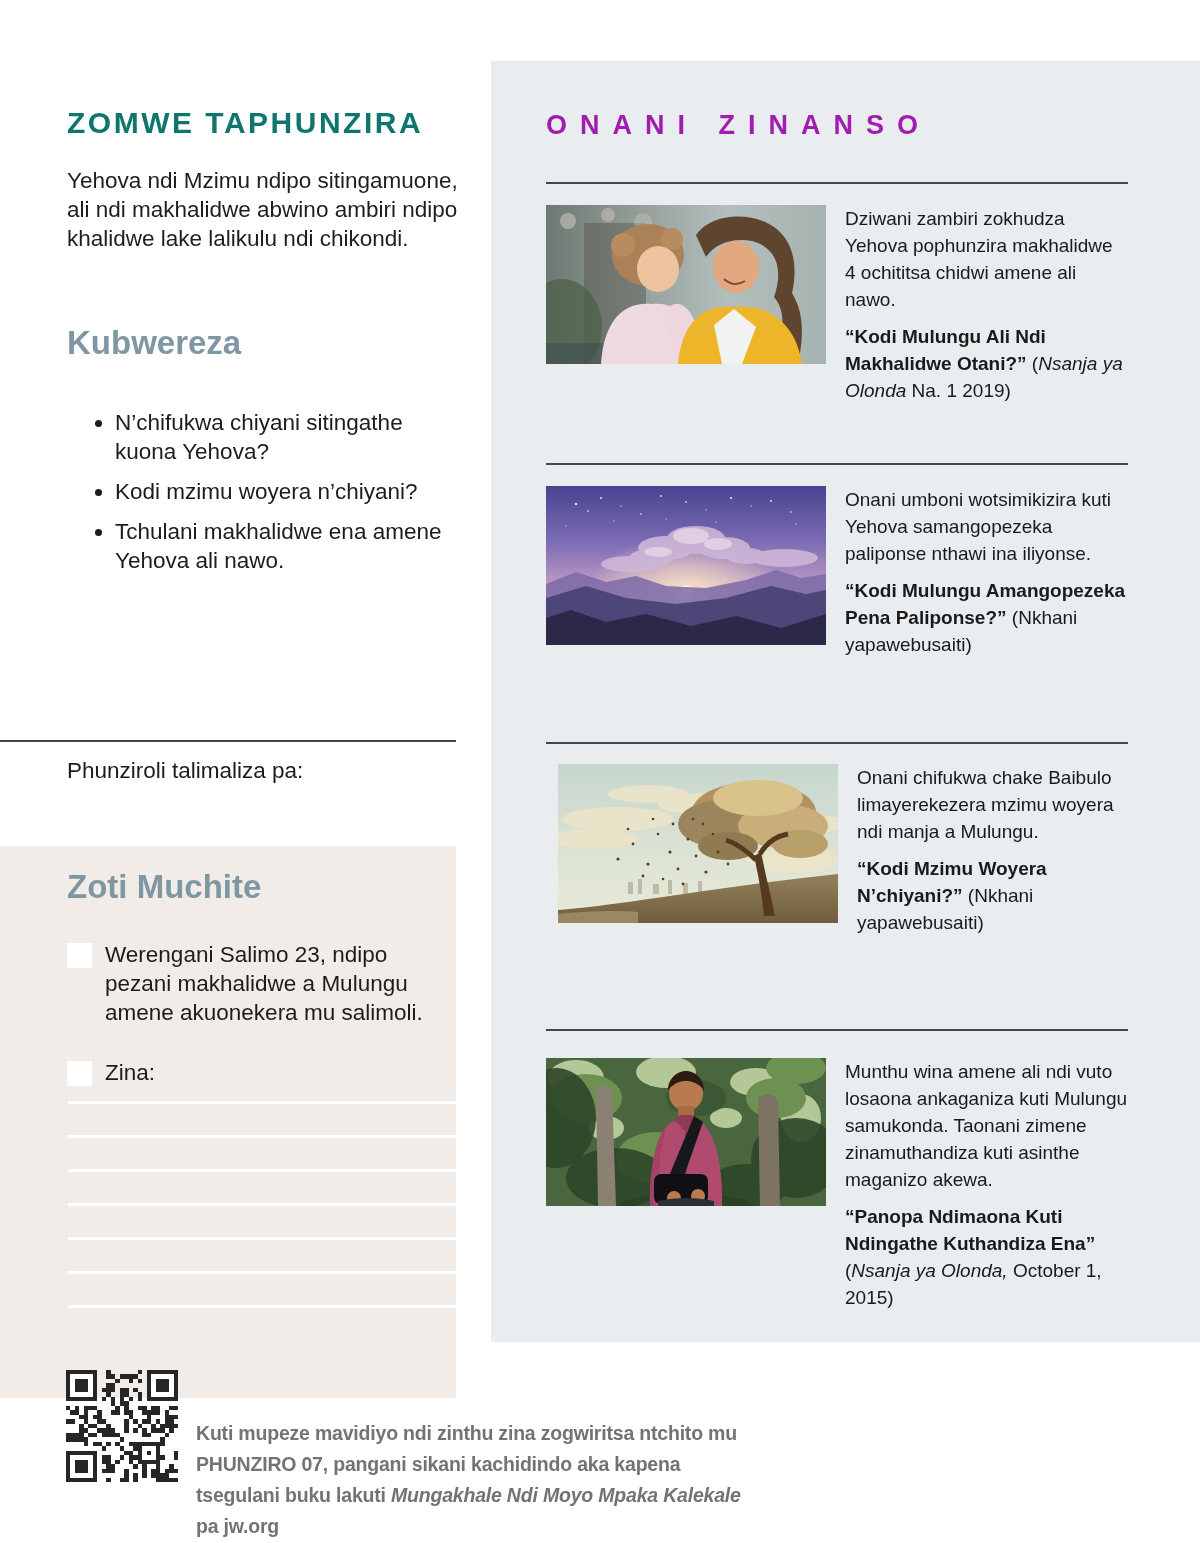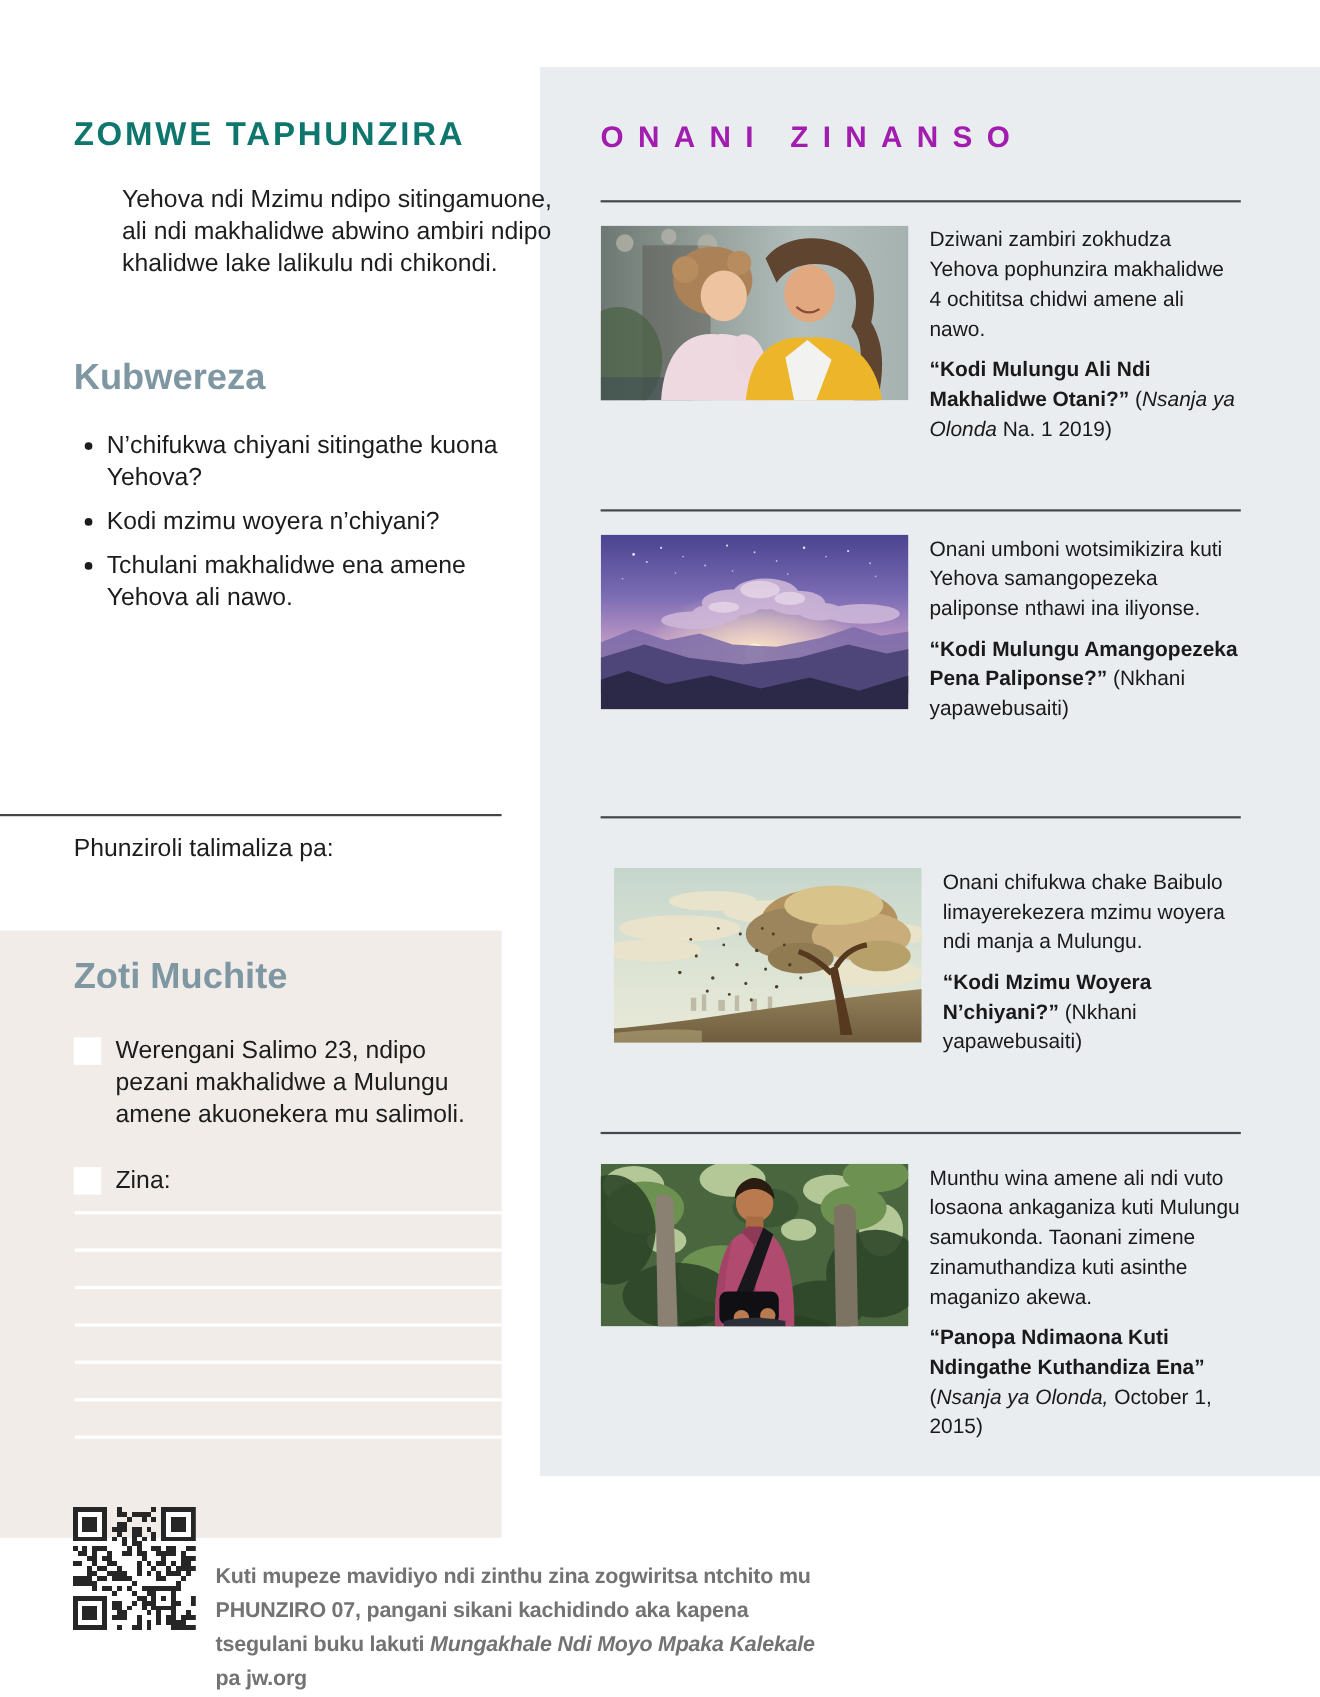--- a/index.html
+++ b/index.html
@@ -8,44 +8,44 @@
     font-family:"Liberation Sans", sans-serif;color:#1c1c1c;
     position:relative;overflow:hidden;
   }
   .abs{position:absolute;}
 
   
   .gray-panel{left:491px;top:61px;width:709px;height:1281px;background:#e9edf0;}
 
   
   .summary-title{left:67px;top:106px;font-size:30px;font-weight:bold;color:#0f766e;letter-spacing:2.5px;}
-  .summary-body{left:67px;top:166px;width:392px;font-size:22.5px;line-height:29px;color:#1e1e1e;margin-left:44px;}
+  .summary-body{left:67px;top:166px;width:392px;font-size:22.5px;line-height:29px;color:#1e1e1e;}
   .review-title{left:67px;top:324px;font-size:33px;font-weight:bold;color:#7e97a2;}
   .review-list{left:67px;top:390px;width:400px;font-size:22.5px;line-height:29px;}
-  .review-list ul{margin:0;padding-left:30px;}
+  .review-list ul{margin:18px;padding-left:30px;}
   .review-list li{margin-bottom:11px;}
   .left-rule{left:0;top:740px;width:456px;height:2px;background:#454545;}
   .completion-label{left:67px;top:758px;font-size:22.5px;}
 
   .action-box{left:0;top:846px;width:456px;height:552px;background:#f1ece8;}
   .action-title{position:absolute;left:67px;top:22px;font-size:33px;font-weight:bold;color:#7e97a2;}
   .check-item{position:absolute;left:67px;display:flex;gap:13px;font-size:22.5px;line-height:29px;}
   .check-item .box{width:25px;height:25px;background:#ffffff;flex:none;margin-top:3px;}
   .check-item .txt{width:335px;}
   .ci-1{top:94px;}
   .ci-2{top:212px;}
   .write-lines{position:absolute;left:68px;top:255px;width:388px;}
   .write-lines .wline{height:3px;background:#ffffff;margin-bottom:31px;}
 
   
   .seealso-title{left:546px;top:110px;font-size:27px;font-weight:bold;color:#a21caf;letter-spacing:13px;white-space:nowrap;}
   .entry-rule{left:546px;width:582px;height:2px;background:#42474c;}
   .rule-1{top:182px;} .rule-2{top:463px;} .rule-3{top:742px;} .rule-4{top:1029px;}
   .entry{left:546px;width:582px;display:flex;gap:19px;}
-  .en-1{top:205px;} .en-2{top:486px;} .en-3{top:789px;padding-left:12px;} .en-4{top:1058px;}
+  .en-1{top:205px;} .en-2{top:486px;} .en-3{top:764px;padding-left:12px;} .en-4{top:1058px;}
   .entry-img{width:280px;flex:none;overflow:hidden;}
   .img-std{height:159px;} .img-short{height:148px;}
   .entry-img svg{display:block;width:100%;height:100%;}
   .entry-text{width:283px;font-size:19px;line-height:27px;color:#1a1a1a;}
   .entry-text p{margin:0;}
   .entry-ref{margin-top:10px !important;}
   .entry-ref strong{font-weight:bold;}
   .entry-ref em{font-style:italic;}
 
   

